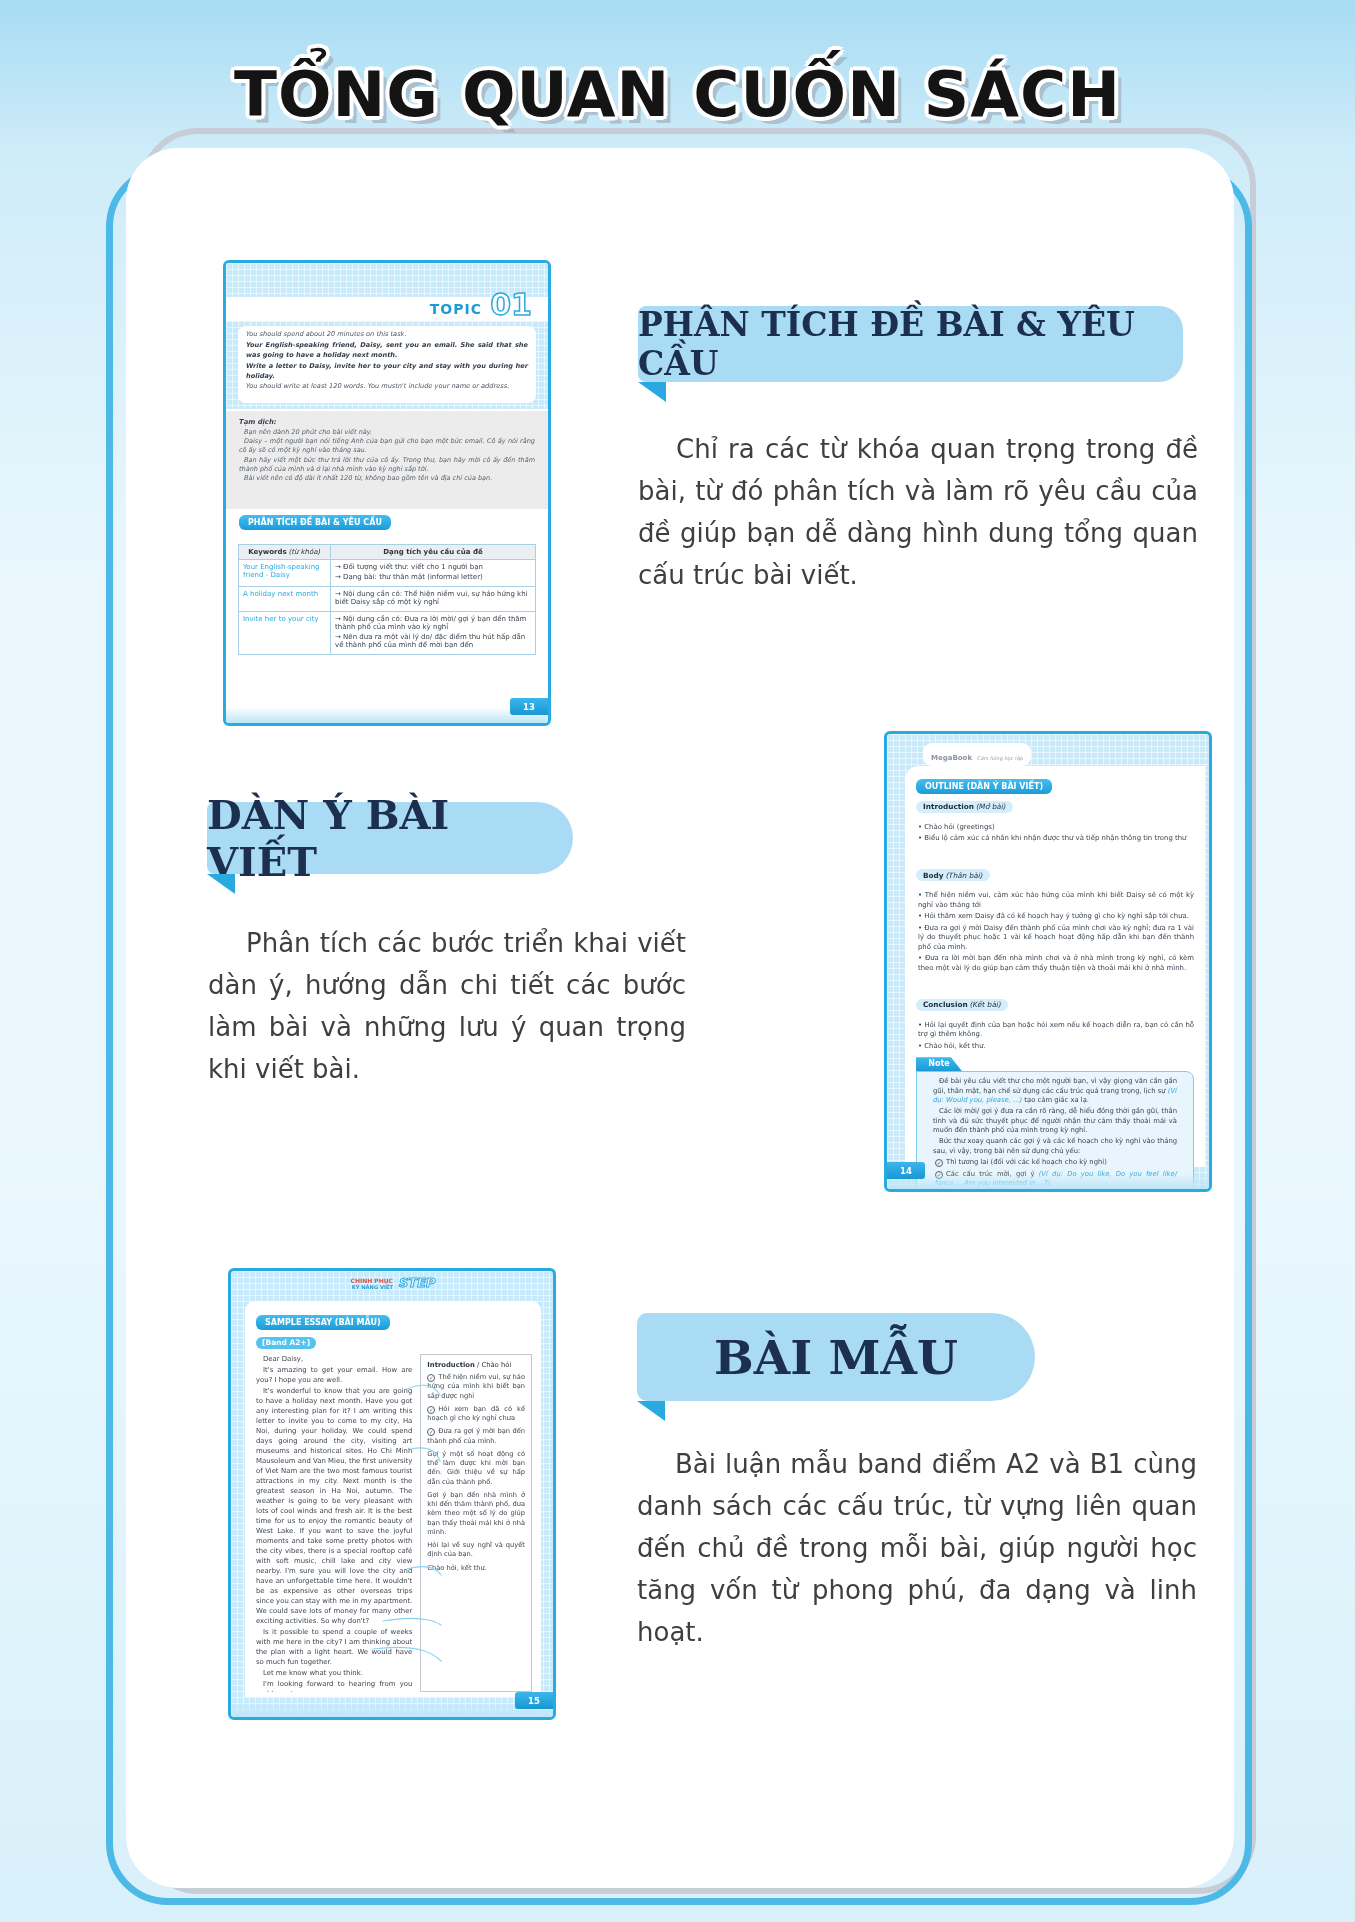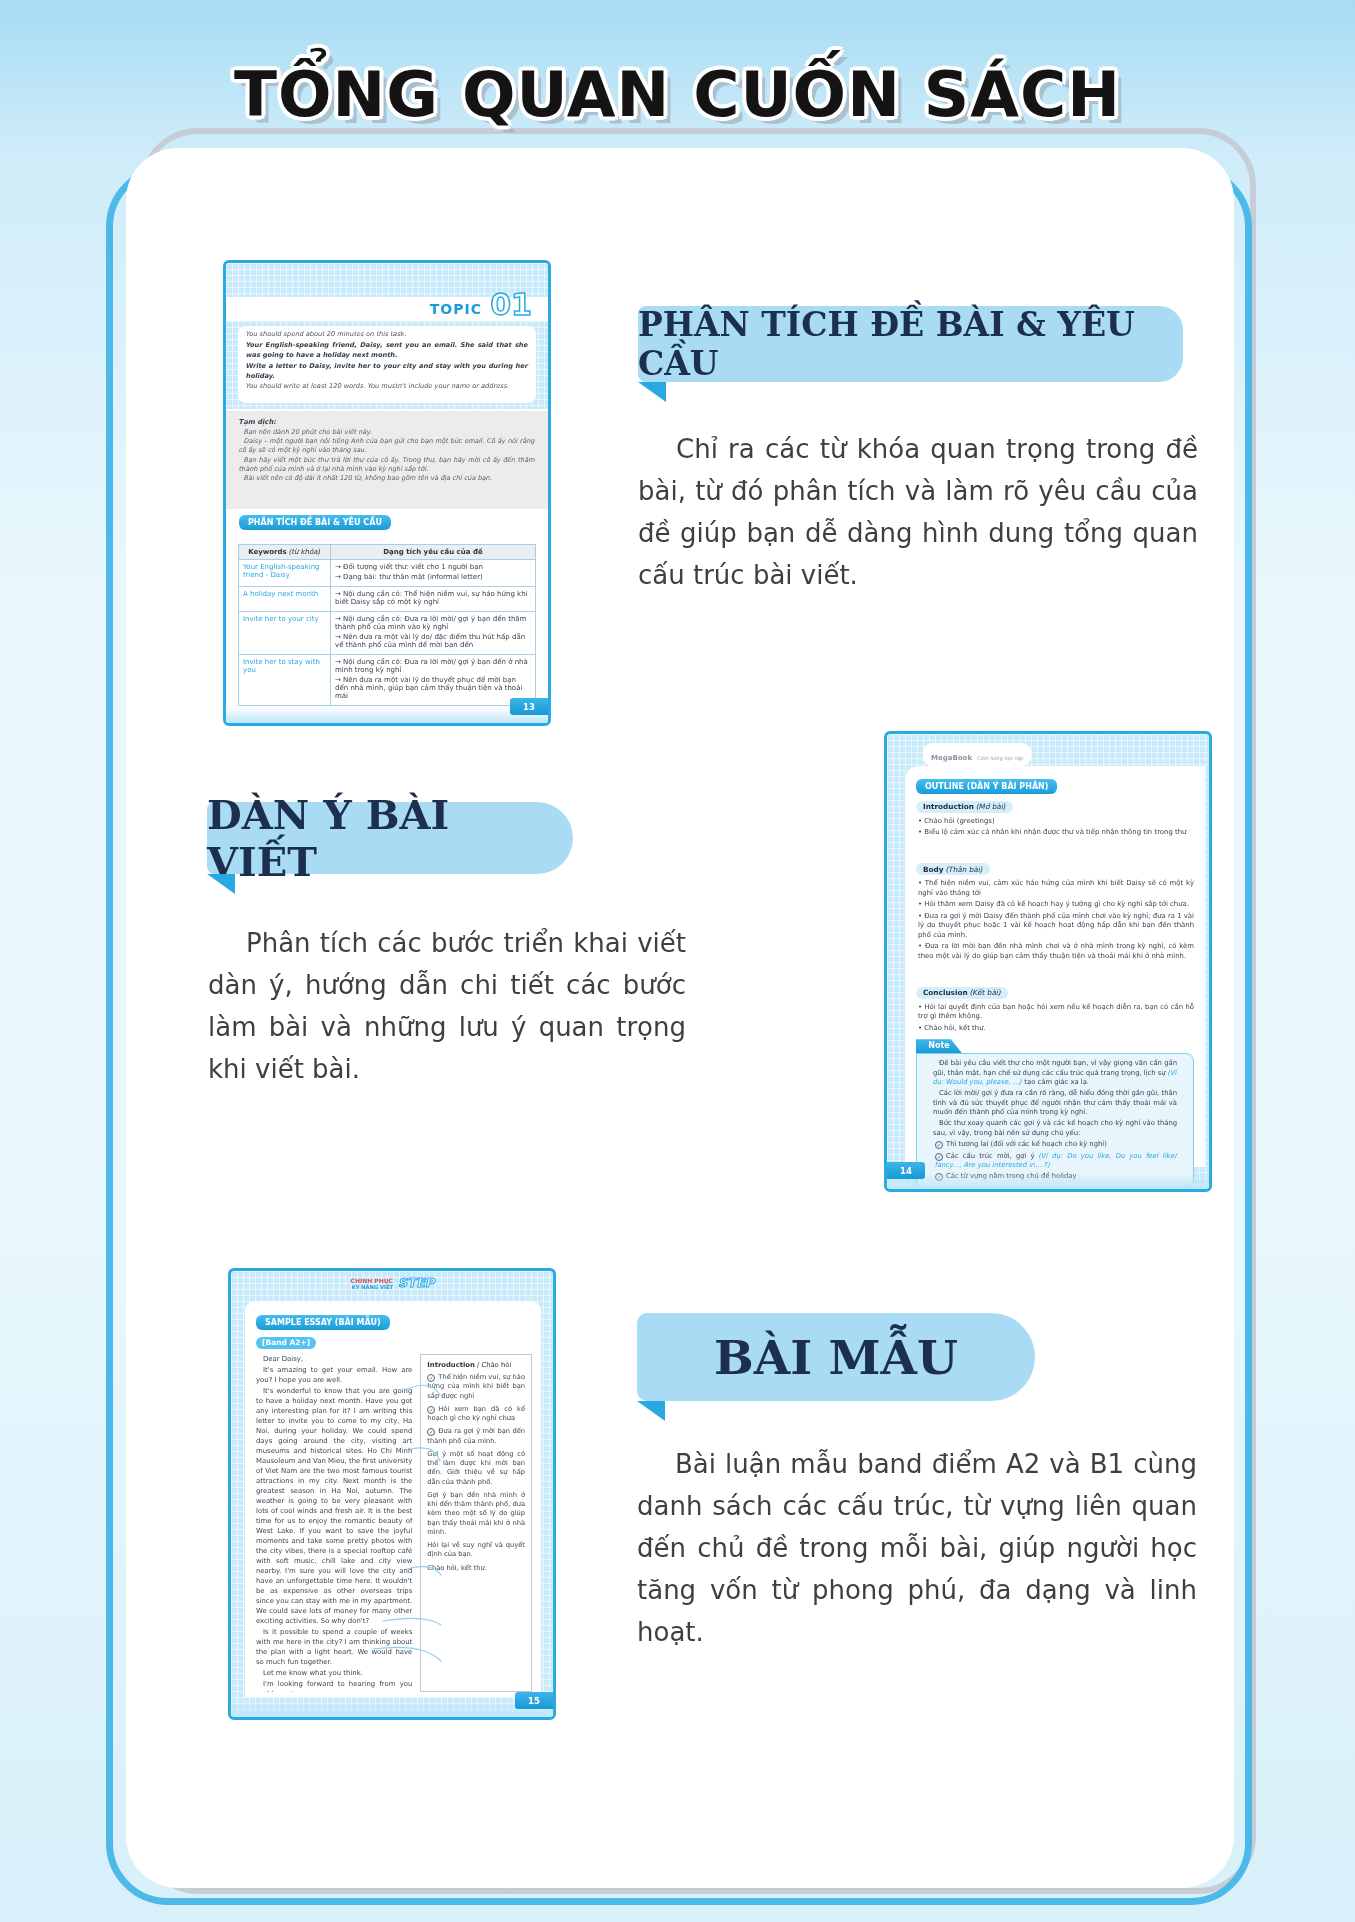--- a/index.html
+++ b/index.html
@@ -110,21 +110,21 @@
   
   .card-outline{ left:884px; top:731px; width:328px; height:461px; }
   .brand-pill{ position:absolute; top:9px; left:36px; background:#fff; border-radius:9px;
     padding:2px 8px; z-index:2; white-space:nowrap; }
   .brand-name{ font-size:7px; font-weight:bold; color:#8b94a3; }
   .brand-tag{ font-size:5px; font-style:italic; color:#9aa3b0; }
   .page-inner{ position:absolute; background:#fff; }
   .card-outline .page-inner{ left:18px; top:32px; right:4px; bottom:22px;
     border-radius:14px 0 0 0; padding:8px 11px; }
   .sec-label{ display:inline-block; background:#d6eefb; border-radius:8px;
-    padding:1.5px 7px; font-size:7.3px; color:#22303e; margin:5px 0 2px; }
+    padding:1.5px 7px; font-size:7.3px; color:#22303e; margin:5px 0 8px; }
   .sec-label b{ font-weight:bold; }
   .sec-label .it{ font-style:italic; }
   .blt{ font-size:6.9px; line-height:1.38; color:#39434e; text-align:justify;
     margin:2px 0 0 2px; }
   .blt::before{ content:"• "; }
   .note-tab{ margin-top:6px; width:46px; background:linear-gradient(180deg,#3fb9ee,#1a9ad6);
     color:#fff; font-weight:bold; font-size:8px; text-align:center; padding:2px 0 3px;
     clip-path:polygon(0 0,76% 0,100% 100%,0 100%); }
   .note-box{ border:1px solid #7ecdf0; background:#e8f5fd; border-radius:0 8px 8px 8px;
     padding:5px 16px; }
@@ -211,46 +211,39 @@
           <div class="pt">Nội dung cần có: Thể hiện niềm vui, sự háo hứng khi biết Daisy sắp có một kỳ nghỉ</div>
         </td>
       </tr>
       <tr>
         <td class="kw">Invite her to your city</td>
         <td>
           <div class="pt">Nội dung cần có: Đưa ra lời mời/ gợi ý bạn đến thăm thành phố của mình vào kỳ nghỉ</div>
           <div class="pt">Nên đưa ra một vài lý do/ đặc điểm thu hút hấp dẫn về thành phố của mình để mời bạn đến</div>
         </td>
       </tr>
-      <tr>
-        <td class="kw">Invite her to stay with you</td>
-        <td>
-          <div class="pt">Nội dung cần có: Đưa ra lời mời/ gợi ý bạn đến ở nhà mình trong kỳ nghỉ</div>
-          <div class="pt">Nên đưa ra một vài lý do thuyết phục để mời bạn đến nhà mình, giúp bạn cảm thấy thuận tiện và thoải mái</div>
-        </td>
-      </tr>
     </tbody>
   </table>
   <div class="fade"></div>
   <div class="page-tab tab-13">13</div>
 </div>
 
 <div class="banner banner-analysis">
   <span>PHÂN TÍCH ĐỀ BÀI &amp; YÊU CẦU</span>
   <span class="fold"></span>
 </div>
 <p class="para para-analysis">Chỉ ra các từ khóa quan trọng trong đề bài, từ đó phân tích và làm rõ yêu cầu của đề giúp bạn dễ dàng hình dung tổng quan cấu trúc bài viết.</p>
 
 <div class="card card-outline checker">
   <div class="brand-pill">
     <span class="brand-name">MegaBook</span>
     <span class="brand-tag">Cảm hứng học tập</span>
   </div>
   <div class="page-inner">
-    <span class="pill">OUTLINE (DÀN Ý BÀI PHÂN)</span><br>
+    <span class="pill">OUTLINE (DÀN Ý BÀI VIẾT)</span><br>
     <span class="sec-label"><b>Introduction</b><span class="it"> (Mở bài)</span></span>
     <div class="blt">Chào hỏi (greetings)</div>
     <div class="blt">Biểu lộ cảm xúc cá nhân khi nhận được thư và tiếp nhận thông tin trong thư</div>
     <br>
     <span class="sec-label"><b>Body</b><span class="it"> (Thân bài)</span></span>
     <div class="blt">Thể hiện niềm vui, cảm xúc háo hứng của mình khi biết Daisy sẽ có một kỳ nghỉ vào tháng tới</div>
     <div class="blt">Hỏi thăm xem Daisy đã có kế hoạch hay ý tưởng gì cho kỳ nghỉ sắp tới chưa.</div>
     <div class="blt">Đưa ra gợi ý mời Daisy đến thành phố của mình chơi vào kỳ nghỉ; đưa ra 1 vài lý do thuyết phục hoặc 1 vài kế hoạch hoạt động hấp dẫn khi bạn đến thành phố của mình.</div>
     <div class="blt">Đưa ra lời mời bạn đến nhà mình chơi và ở nhà mình trong kỳ nghỉ, có kèm theo một vài lý do giúp bạn cảm thấy thuận tiện và thoải mái khi ở nhà mình.</div>
     <br>

